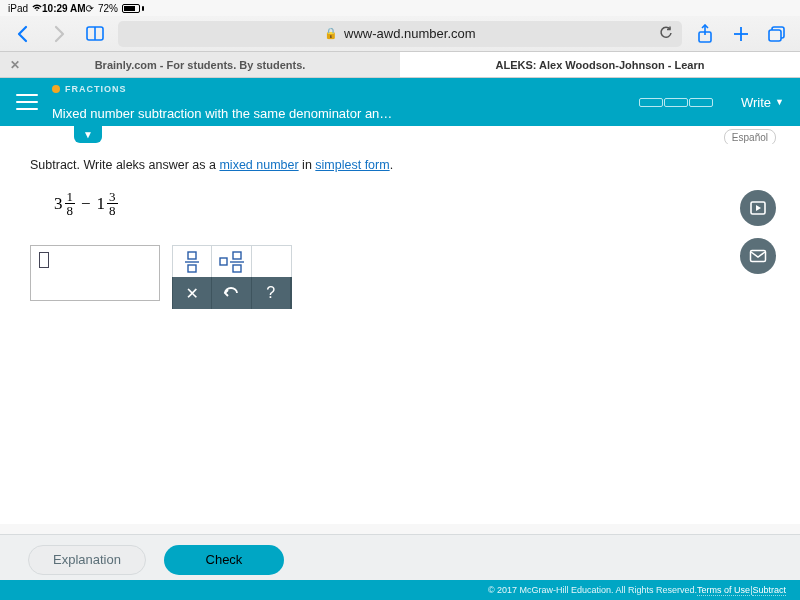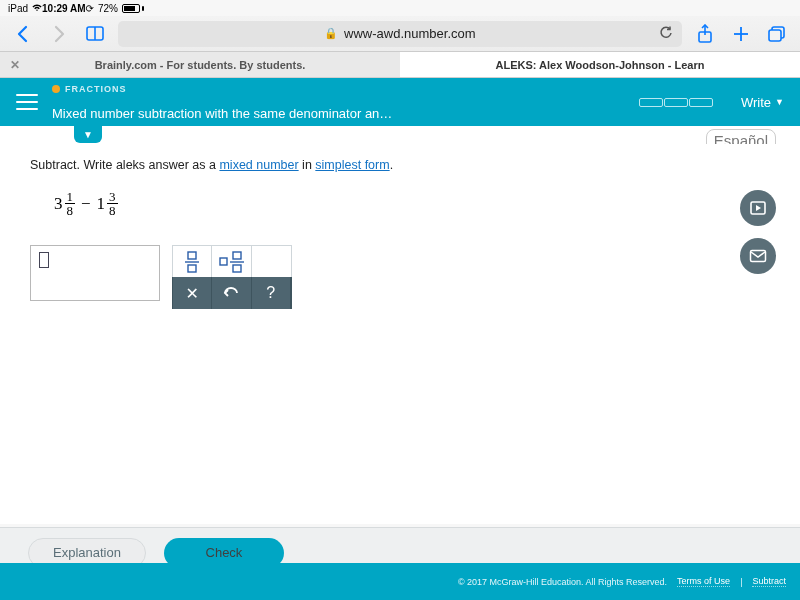--- a/index.html
+++ b/index.html
@@ -29,21 +29,21 @@
   .topic-tag { font-size: 9px; letter-spacing: 1px; color: #cfeef5; display: flex; align-items: center; gap: 5px; font-weight: 600; }
   .topic-tag .dot { width: 8px; height: 8px; border-radius: 50%; background: #f4a623; display: inline-block; }
   .topic-title { font-size: 13px; font-weight: 400; margin-top: 12px; white-space: nowrap; overflow: hidden; text-overflow: ellipsis; }
   .progress-pips { display: flex; gap: 1px; margin-right: 14px; }
   .progress-pips span { width: 24px; height: 9px; border: 1px solid #b7e8f1; border-radius: 2px; }
   .user-menu { font-size: 13px; display: flex; align-items: center; gap: 4px; cursor: pointer; }
   .user-menu .caret { font-size: 9px; }
   
   .subheader { height: 18px; background: #fff; position: relative; display:flex; justify-content:flex-end; padding-right: 24px; align-items:flex-start; }
   .dropdown-chevron { position: absolute; left: 74px; top: -1px; width: 28px; height: 18px; background: #00a6c4; border-bottom-left-radius: 6px; border-bottom-right-radius: 6px; display:flex; align-items:center; justify-content:center; color:#fff; font-size:10px; }
-  .lang-pill { font-size: 15px; color: #777; border: 1px solid #ccc; border-radius: 8px; padding: 2px 7px; margin-top: 3px; }
+  .lang-pill { font-size: 10px; color: #777; border: 1px solid #ccc; border-radius: 8px; padding: 2px 7px; margin-top: 3px; }
   
   .content { position: relative; padding: 14px 30px; background: #fff; height: 380px; }
   .prompt { font-size: 12.5px; color: #222; }
   .prompt a { color: #1272c4; text-decoration: underline; }
   .expr { margin: 18px 0 28px 24px; font-family: Georgia, 'Times New Roman', serif; font-size: 17px; display: flex; align-items: center; gap: 6px; color: #000; }
   .mfrac { display: inline-flex; flex-direction: column; align-items: center; font-size: 13px; line-height: 1; }
   .mfrac .num { border-bottom: 1px solid #000; padding: 0 2px; }
   .mfrac .den { padding: 0 2px; }
   .mixed { display:inline-flex; align-items: center; gap:2px; }
   .answer-row { display: flex; align-items: flex-start; gap: 12px; }
@@ -54,26 +54,26 @@
   .kbtn { width:40px; height:32px; display:flex; align-items:center; justify-content:center; border-right:1px solid #cfd6da; background:#fff; cursor:pointer; }
   .kbtn:last-child { border-right:none; }
   .kbtn svg { display:block; }
   .krow2 .kbtn { background:#4e6570; color:#fff; border-right:1px solid #3e545e; }
   .krow2 { grid-column: 1 / span 3; display:flex; border:1px solid #3e545e; border-top:none; }
   .kbtn.dark { font-size: 16px; }
   
   .side-actions { position: absolute; right: 24px; top: 46px; display: flex; flex-direction: column; gap: 12px; }
   .round-btn { width: 36px; height: 36px; border-radius: 50%; background: #5b6f78; color: #fff; display:flex; align-items:center; justify-content:center; cursor:pointer; }
   
-  .bottom-bar { position: absolute; left:0; right:0; bottom: 23px; height: 50px; background: #eef0f1; border-top: 1px solid #d7dbdd; display:flex; align-items:center; gap: 18px; padding: 0 28px; }
+  .bottom-bar { position: absolute; left:0; right:0; bottom: 16px; height: 50px; background: #eef0f1; border-top: 1px solid #d7dbdd; display:flex; align-items:center; gap: 18px; padding: 0 28px; }
   .pill-btn { height: 30px; padding: 0 24px; border-radius: 16px; font-size: 13px; display:flex; align-items:center; justify-content:center; cursor:pointer; }
   .pill-explain { background:#ecedee; border:1px solid #d7dbdd; color:#5b6f78; }
-  .pill-check { background:#00a6c4; color:#404040; font-weight:500; min-width: 120px; }
-  
-  .footer { position:absolute; left:0; right:0; bottom:0; height:37px; background:#00a6c4; color:#e3f6fa; font-size:9px; display:flex; align-items:center; justify-content:flex-end; gap:10px; padding: 0 14px; }
+  .pill-check { background:#00a6c4; color:#000000; font-weight:500; min-width: 120px; }
+  
+  .footer { position:absolute; left:0; right:0; bottom:0; height:20px; background:#00a6c4; color:#e3f6fa; font-size:9px; display:flex; align-items:center; justify-content:flex-end; gap:0; padding: 0 14px; }
   .footer a { color:#fff; text-decoration:none; border-bottom:1px dotted rgba(255,255,255,0.6); }
   .battery { display:inline-flex; align-items:center; gap:2px; }
   .battery .shell { width:18px; height:9px; border:1px solid #000; border-radius:2px; position:relative; }
   .battery .fill { position:absolute; left:1px; top:1px; bottom:1px; width:70%; background:#000; }
   .battery .cap { width:2px; height:5px; background:#000; border-radius:1px; }
 </style>
 </head>
 <body>
 
 <div class="status-bar">

